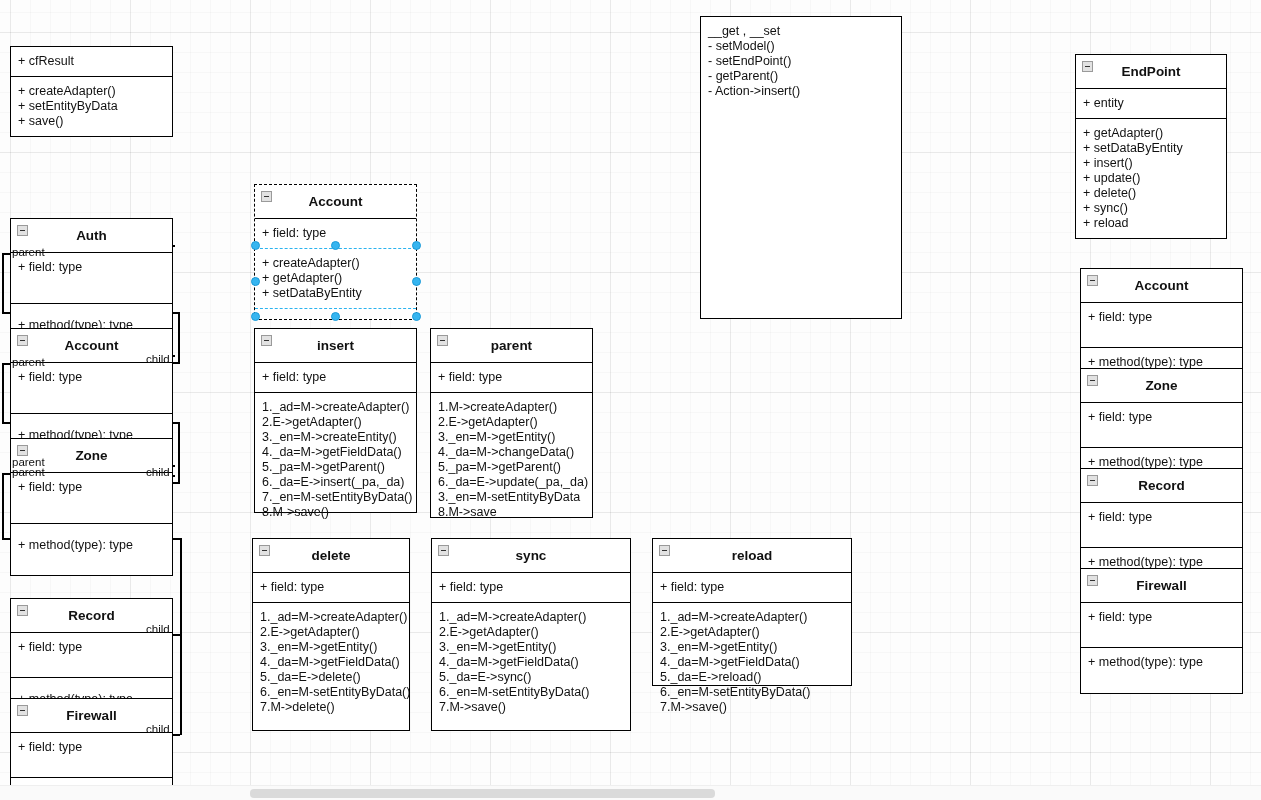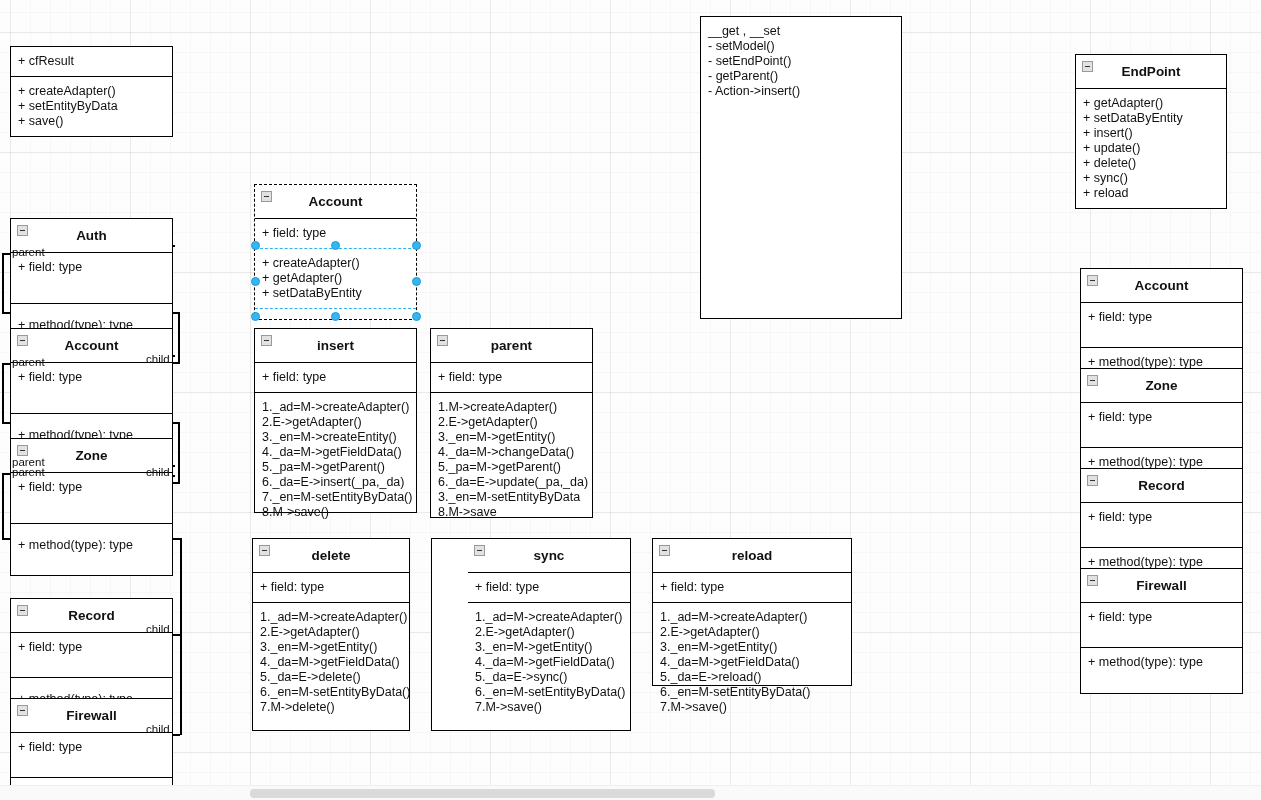--- a/index.html
+++ b/index.html
@@ -191,20 +191,23 @@
       <div class="row">- getParent()</div>
       <div class="row">- Action-&gt;insert()</div>
     </div>
   </div>
 
   <div class="uml" style="left:1075px; top:46px; width:152px;margin-top:8px;">
     <div class="title">
       <span class="collapse"></span>
       <span>EndPoint</span>
     </div>
+    <div class="compartment">
+      <div class="row">+  entity</div>
+    </div>
     <div class="compartment last">
       <div class="row">+ getAdapter()</div>
       <div class="row">+ setDataByEntity</div>
       <div class="row">+ insert()</div>
       <div class="row">+ update()</div>
       <div class="row">+ delete()</div>
       <div class="row">+ sync()</div>
       <div class="row">+ reload</div>
     </div>
   </div>
@@ -349,21 +352,21 @@
       <div class="row">1._ad=M-&gt;createAdapter()</div>
       <div class="row">2.E-&gt;getAdapter()</div>
       <div class="row">3._en=M-&gt;getEntity()</div>
       <div class="row">4._da=M-&gt;getFieldData()</div>
       <div class="row">5._da=E-&gt;delete()</div>
       <div class="row">6._en=M-setEntityByData()</div>
       <div class="row">7.M-&gt;delete()</div>
     </div>
   </div>
 
-  <div class="uml" style="left:431px; top:538px; width:200px; height:193px;padding-left:36px;">
+  <div class="uml" style="left:431px; top:538px; width:200px; height:193px;">
     <div class="title">
       <span class="collapse"></span>
       <span>sync</span>
     </div>
     <div class="compartment">
       <div class="row">+ field: type</div>
     </div>
     <div class="compartment last">
       <div class="row">1._ad=M-&gt;createAdapter()</div>
       <div class="row">2.E-&gt;getAdapter()</div>

